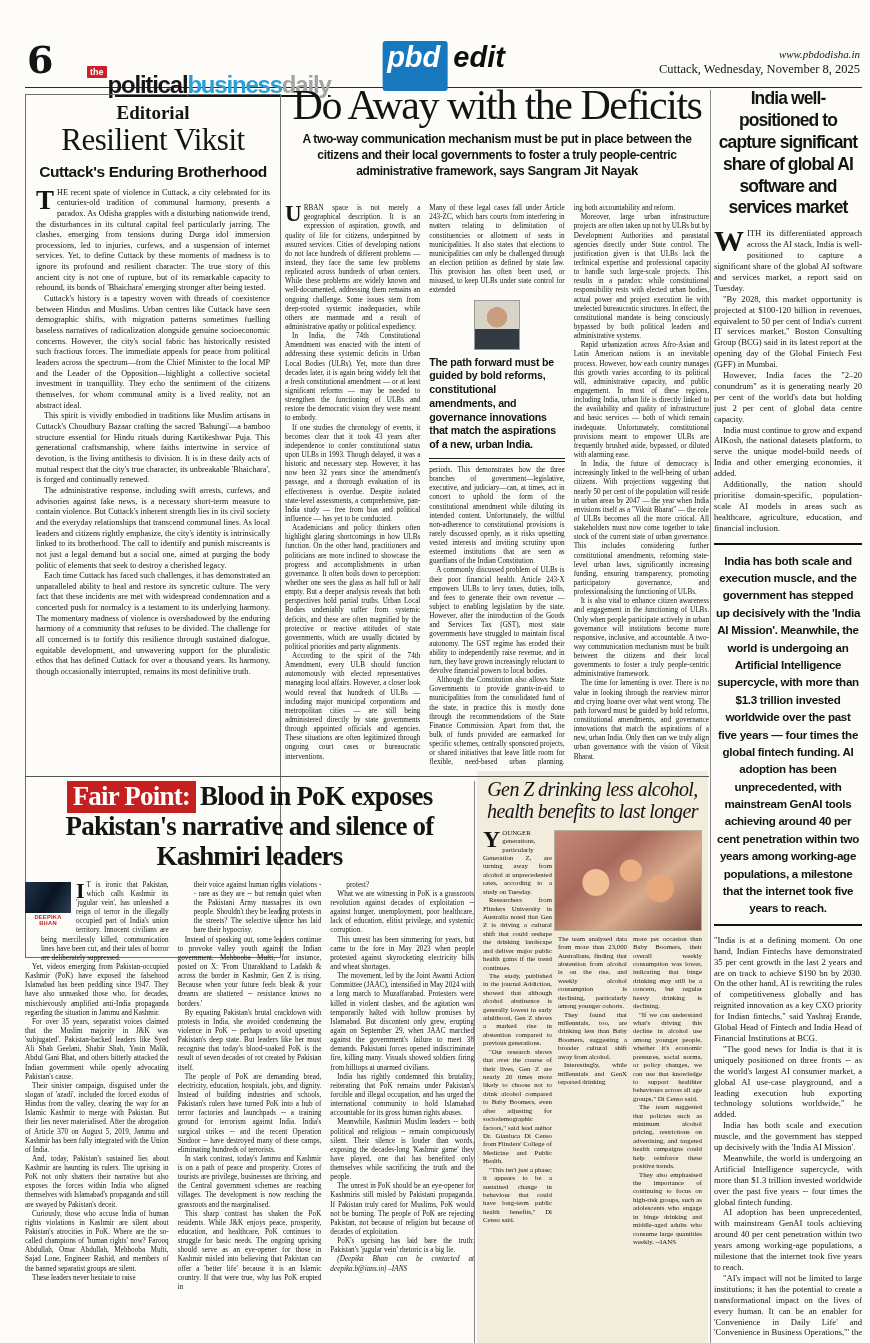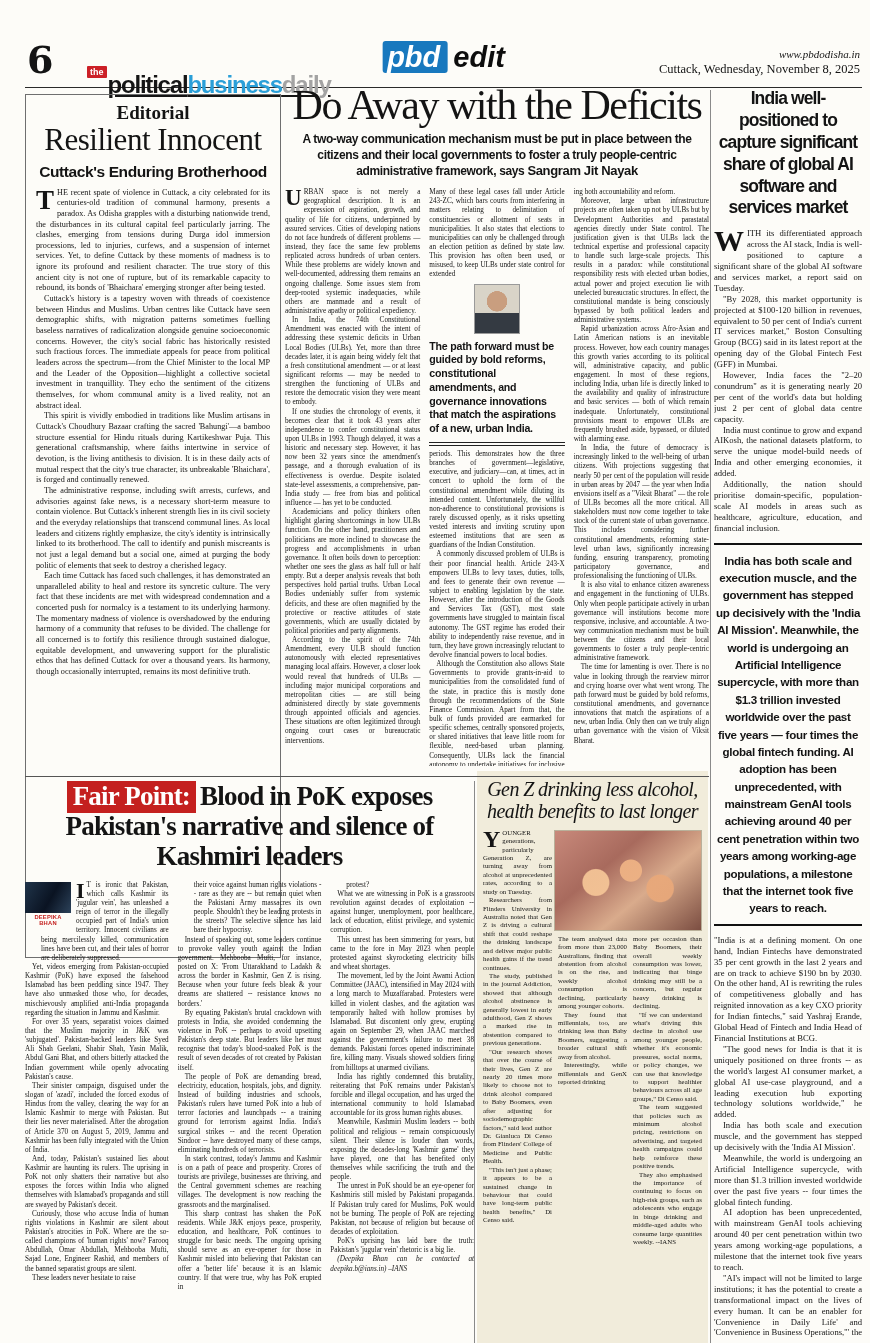--- a/index.html
+++ b/index.html
@@ -12,21 +12,21 @@
 
   
   #masthead { position:absolute; left:25px; top:38px; width:837px; height:50px; border-bottom:1.5px solid #2a2a2a; }
   .pageno { position:absolute; left:2px; top:0px; font-family:"DejaVu Serif", serif; font-weight:bold; font-size:38px; line-height:44px; }
   .logo { position:absolute; left:62px; top:28px; font-family:"Liberation Sans", sans-serif; font-weight:bold; font-size:24px; letter-spacing:-1.2px; white-space:nowrap;text-decoration:underline; }
   .logo .the { display:inline-block; background:#cc2027; color:#fff; font-size:9px; letter-spacing:0; padding:1px 3px; border-radius:1px; vertical-align:18px; margin-right:1px; }
   .logo .w-political { color:#151515; }
   .logo .w-business { color:#2a9fd8; }
   .logo .w-daily { color:#a3a3a3; }
   .edit-brand { position:absolute; left:50%; transform:translateX(-50%); top:3px; font-family:"Liberation Sans", sans-serif; font-style:italic; font-weight:bold; font-size:29px; white-space:nowrap; }
-  .edit-brand .pbd { background:#1878be; color:#fff; padding:0 7px 0 5px; border-radius:3px; margin-right:6px; }
+  .edit-brand .pbd { background:#1878be; color:#fff; padding:0 7px 18px 5px; border-radius:3px; margin-right:6px; }
   .edit-brand .edit { color:#0d0d0d; }
   .mast-right { position:absolute; right:2px; top:9px; text-align:right; line-height:1.3; }
   .website { font-style:italic; font-size:11px; }
   .dateline { font-size:12.5px; }
 
   
   .bt p { text-align:justify; text-indent:8px; }
   .bt p:first-child { text-indent:0; }
 
   
@@ -34,21 +34,21 @@
   .ed-kicker { text-align:center; font-weight:bold; font-size:19px; }
   .ed-title { text-align:center; font-size:31px; line-height:1.05; letter-spacing:-0.5px; }
   .ed-sub { text-align:center; font-family:"Liberation Sans", sans-serif; font-weight:bold; font-size:15.5px; letter-spacing:-0.4px; margin:6px 0 7px; }
   #editorial .bt p { font-size:8.2px; line-height:1.3; }
   #editorial.dc > .bt > p:first-child::first-letter,
   #ed-body > p:first-child::first-letter { float:left; font-size:27px; line-height:22px; font-weight:bold; padding:1px 3px 0 0; }
 
   
   #lead { position:absolute; left:285px; top:83px; width:424px; height:683px; overflow:hidden; }
   .lead-title { text-align:center; font-size:42px; line-height:1.05; letter-spacing:-1.5px; white-space:nowrap; }
-  .lead-standfirst { text-align:center; font-family:"Liberation Sans", sans-serif; font-weight:bold; font-size:12px; letter-spacing:-0.35px; line-height:1.3; margin:5px 2px 8px; }
+  .lead-standfirst { text-align:center; font-family:"Liberation Sans", sans-serif; font-weight:bold; font-size:12px; letter-spacing:-0.35px; line-height:1.3; margin:5px 2px 24px; }
   .lead-standfirst .author { font-size:13px; }
   .lead-cols { display:flex; gap:9px; }
   .lead-col { flex:1; min-width:0; }
   .lead-col p { font-size:7.2px; line-height:1.27; text-align:justify; text-indent:7px; }
   .lead-col .bt p:first-child { text-indent:0; }
   #lead-col1 > p:first-child::first-letter { float:left; font-size:23px; line-height:18px; font-weight:bold; padding:1px 2px 0 0; }
   .portrait { width:46px; height:50px; margin:4px auto 4px; border:1px solid #9a9a9a;
       background: radial-gradient(circle at 50% 34%, #c99e7f 0 26%, rgba(0,0,0,0) 27%),
                   linear-gradient(#d9d4c8 0 58%, #343a42 58%); }
   .pull-quote { font-family:"Liberation Sans", sans-serif; font-weight:bold; font-size:10.6px; line-height:1.3; text-align:left; letter-spacing:-0.2px; padding:2px 0 6px; border-bottom:4px double #222; margin-bottom:4px; }
@@ -102,21 +102,21 @@
     <div class="logo"><span class="the">the</span><span class="w-political">political</span><span class="w-business">business</span><span class="w-daily">daily</span></div>
     <div class="edit-brand"><span class="pbd">pbd</span><span class="edit">edit</span></div>
     <div class="mast-right">
       <div class="website">www.pbdodisha.in</div>
       <div class="dateline">Cuttack, Wednesday, November 8, 2025</div>
     </div>
   </div>
 
   <div id="editorial">
     <div class="ed-kicker">Editorial</div>
-    <div class="ed-title">Resilient Innocent</div>
+    <div class="ed-title">Resilient Viksit</div>
     <div class="ed-sub">Cuttack's Enduring Brotherhood</div>
     <div id="ed-body" class="bt">
         <p>THE recent spate of violence in Cuttack, a city celebrated for its centuries-old tradition of communal harmony, presents a paradox. As Odisha grapples with a disturbing nationwide trend, the disturbances in its cultural capital feel particularly jarring. The clashes, emerging from tensions during Durga idol immersion processions, led to injuries, curfews, and a suspension of internet services. Yet, to define Cuttack by these moments of madness is to ignore its profound and resilient character. The true story of this ancient city is not one of rupture, but of its remarkable capacity to rebound, its bonds of 'Bhaichara' emerging stronger after being tested.</p>
         <p>Cuttack's history is a tapestry woven with threads of coexistence between Hindus and Muslims. Urban centres like Cuttack have seen demographic shifts, with migration patterns sometimes fuelling baseless narratives of radicalization alongside genuine socioeconomic concerns. However, the city's social fabric has historically resisted such fractious forces. The immediate appeals for peace from political leaders across the spectrum—from the Chief Minister to the local MP and the Leader of the Opposition—highlight a collective societal investment in tranquillity. They echo the sentiment of the citizens themselves, for whom communal amity is a lived reality, not an abstract ideal.</p>
         <p>This spirit is vividly embodied in traditions like Muslim artisans in Cuttack's Choudhury Bazaar crafting the sacred 'Bahungi'—a bamboo structure essential for Hindu rituals during Kartikeshwar Puja. This generational craftsmanship, where faiths intertwine in service of devotion, is the living antithesis to division. It is in these daily acts of mutual respect that the city's true character, its unbreakable 'Bhaichara', is forged and continually renewed.</p>
         <p>The administrative response, including swift arrests, curfews, and advisories against fake news, is a necessary short-term measure to contain violence. But Cuttack's inherent strength lies in its civil society and the everyday relationships that transcend communal lines. As local leaders and citizens rightly emphasize, the city's identity is intrinsically linked to its brotherhood. The call to identify and punish miscreants is not just a legal demand but a social one, aimed at purging the body politic of elements that seek to destroy a cherished legacy.</p>
         <p>Each time Cuttack has faced such challenges, it has demonstrated an unparalleled ability to heal and restore its syncretic culture. The very fact that these incidents are met with widespread condemnation and a concerted push for normalcy is a testament to its underlying harmony. The momentary madness of violence is overshadowed by the enduring harmony of a community that refuses to be divided. The challenge for all concerned is to fortify this resilience through sustained dialogue, equitable development, and unwavering support for the pluralistic ethos that has defined Cuttack for over a thousand years. Its harmony, though occasionally interrupted, remains its most definitive truth.</p>
       </div>
   </div>
 

